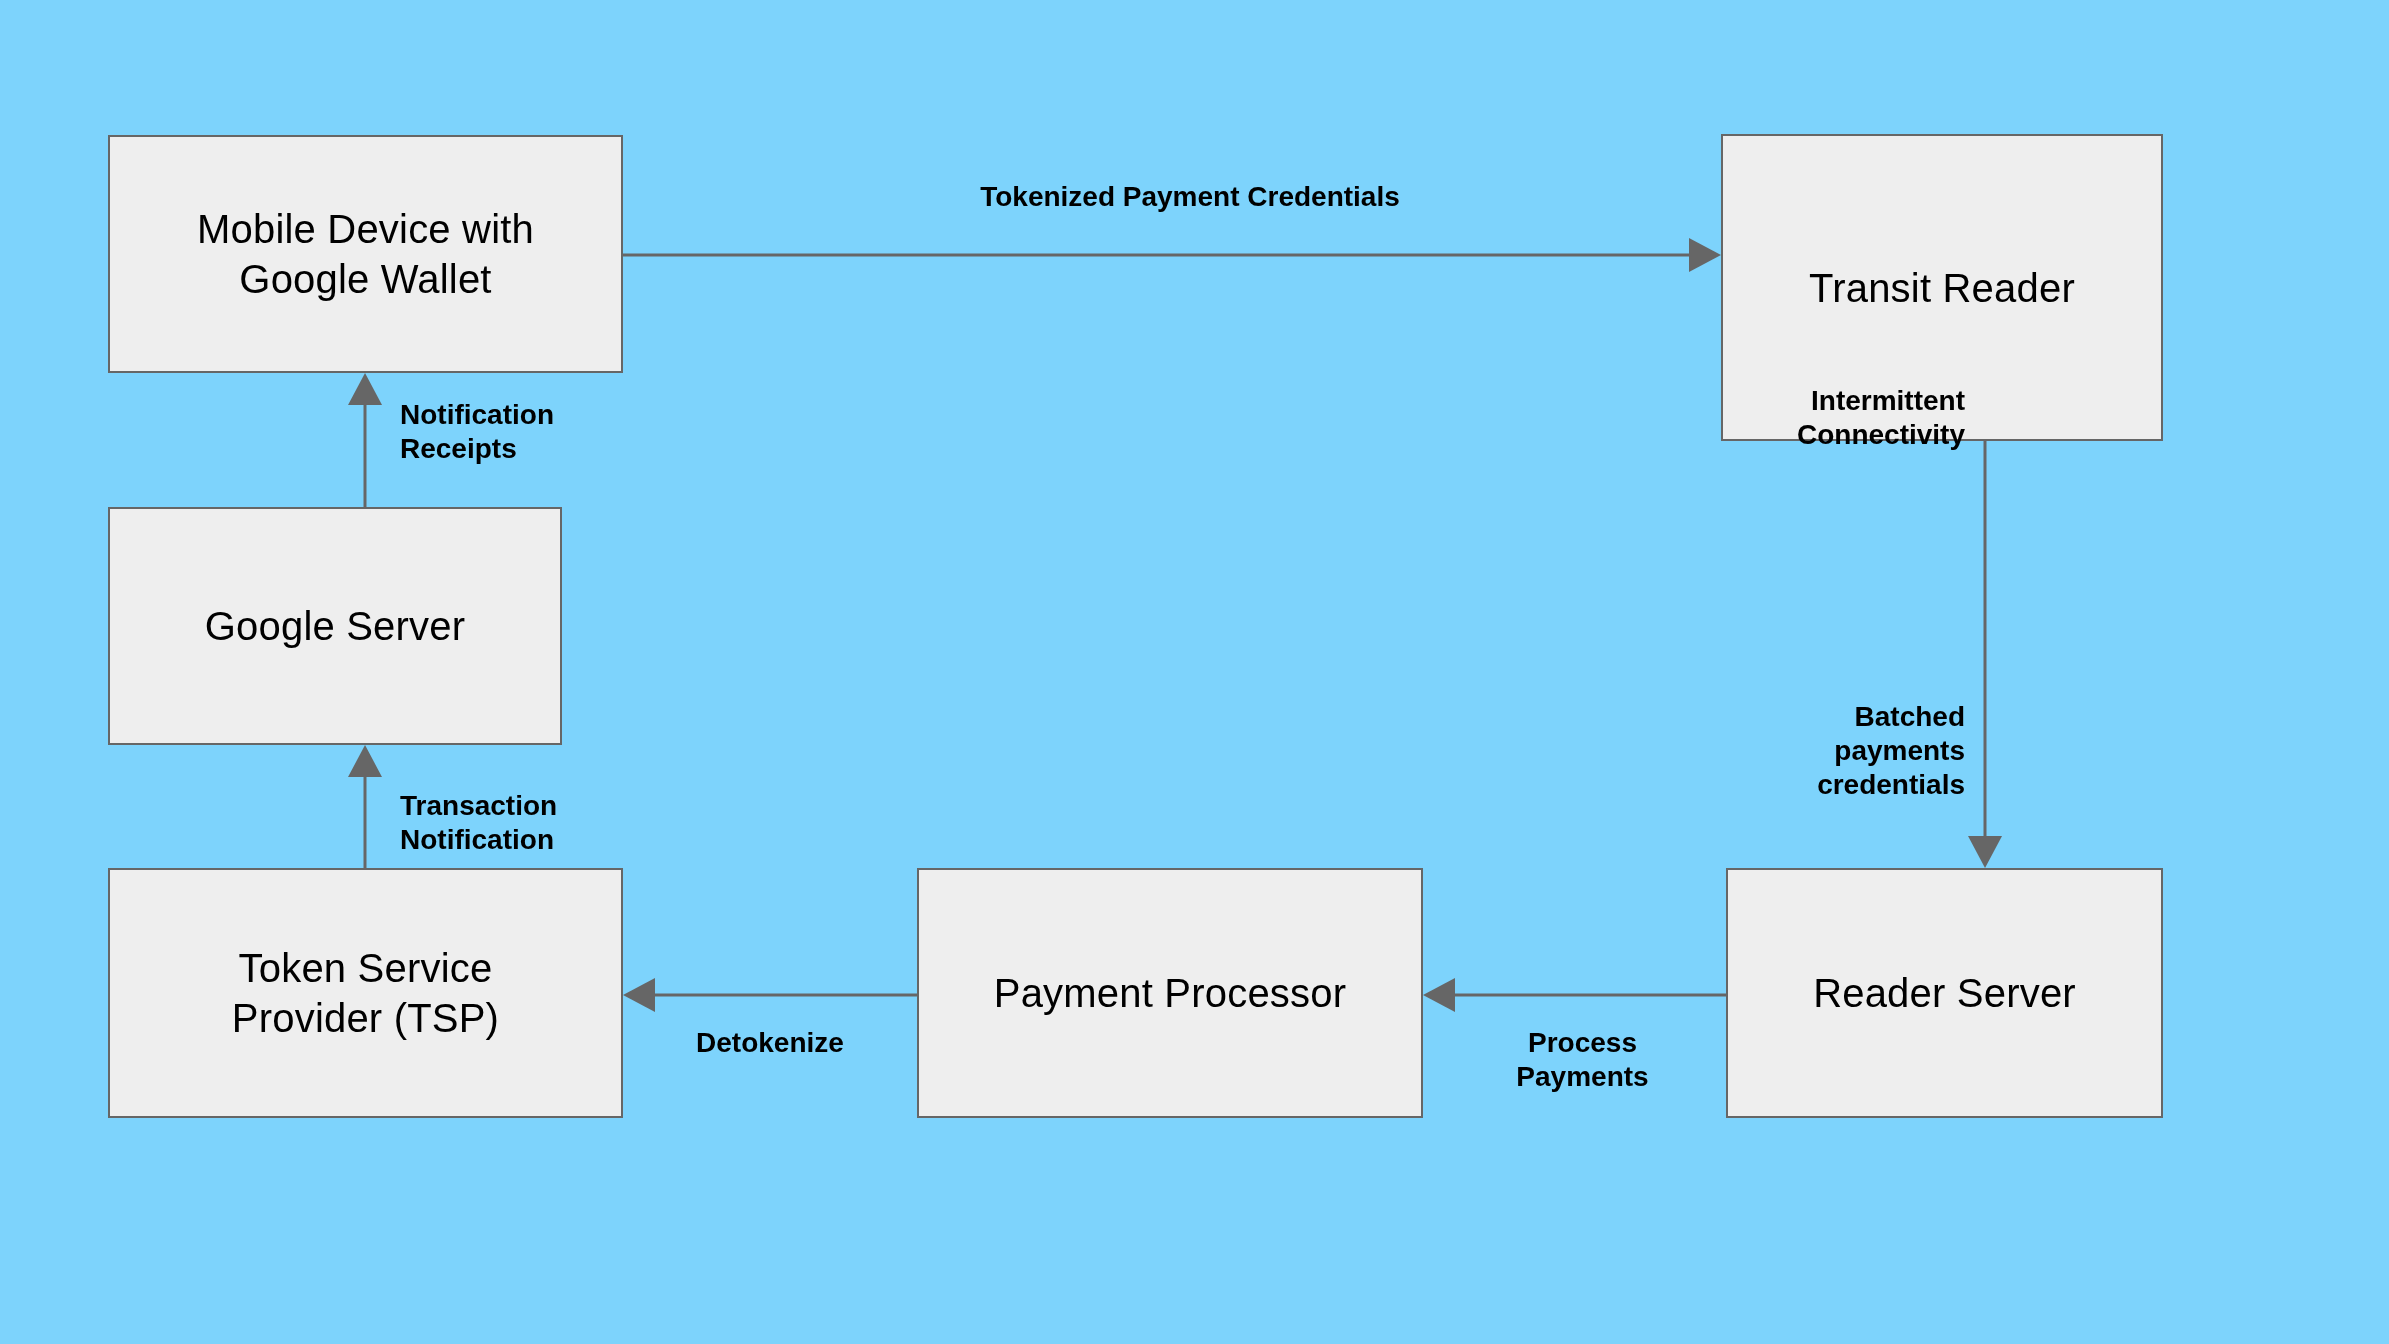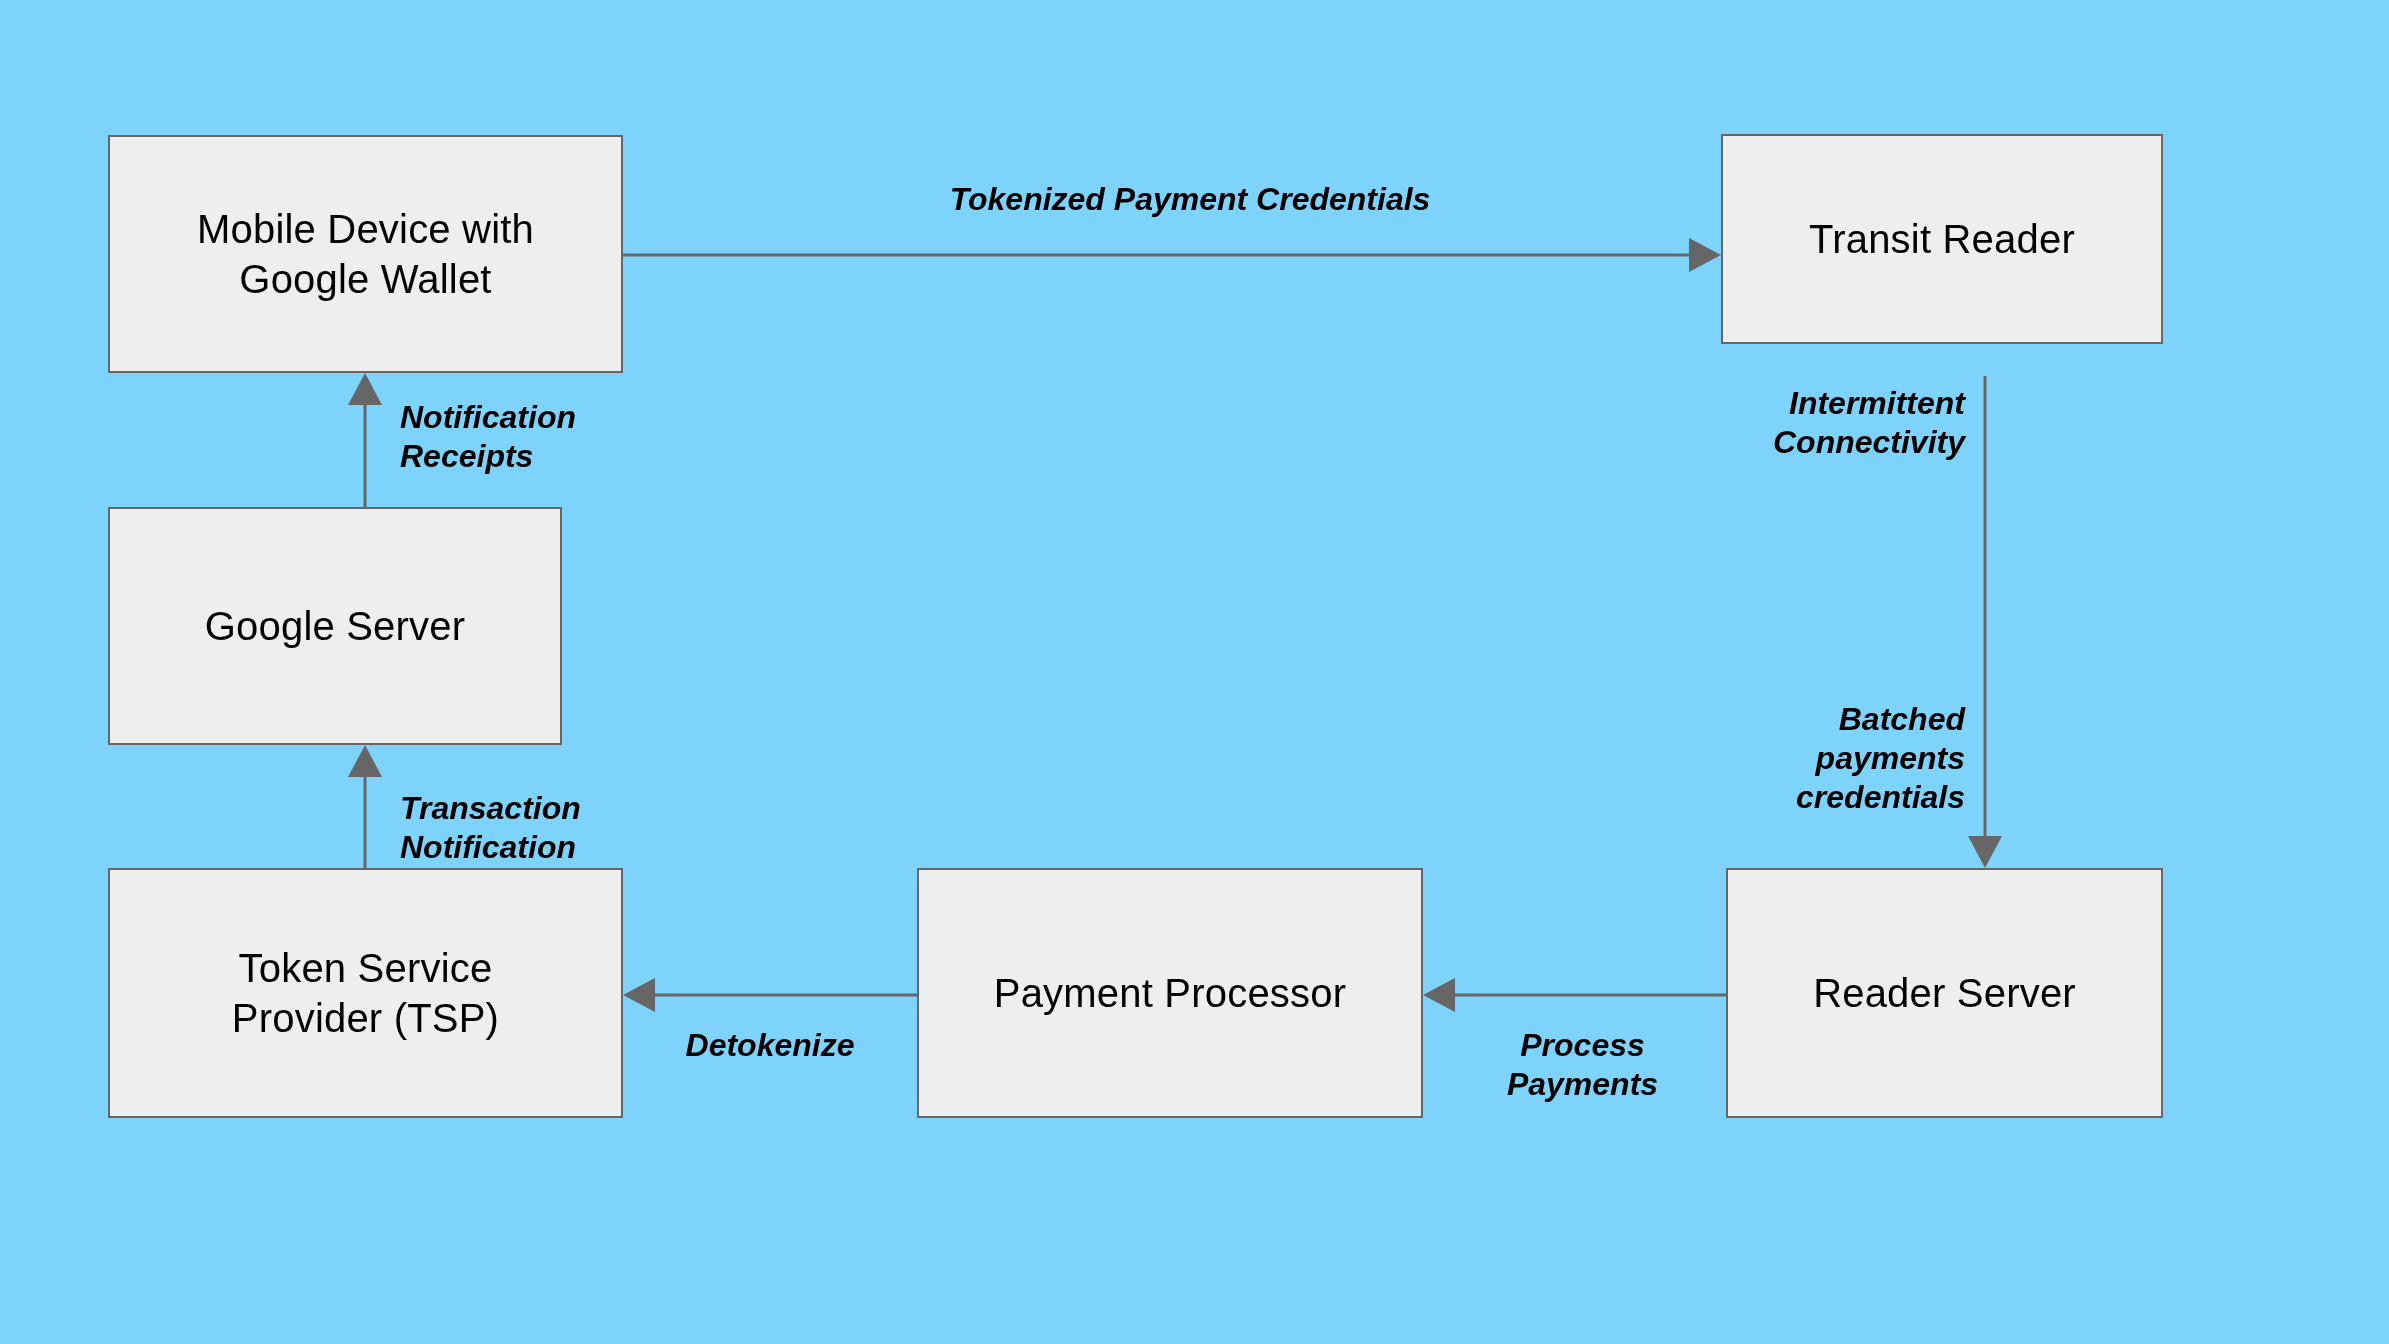--- a/index.html
+++ b/index.html
@@ -27,26 +27,25 @@
   }
   .node-label {
     font-size: 40px;
     font-weight: 400;
     color: #000000;
     line-height: 1.25;
     letter-spacing: 0.2px;
   }
   .edge-label {
     position: absolute;
-    font-size: 32px;
+    font-size: 28px;
     font-weight: 700;
     color: #000000;
     line-height: 1.22;
     white-space: pre-line;
-    font-style: italic;
   }
   .edge-label.lbl-left   { text-align: left; }
   .edge-label.lbl-right  { text-align: right; }
   .edge-label.lbl-center { text-align: center; }
   svg.edges {
     position: absolute;
     left: 0;
     top: 0;
     width: 2389px;
     height: 1344px;
@@ -99,21 +98,21 @@
       <line class="edge-line" x1="365" y1="507" x2="365" y2="389"></line>
       <polygon class="edge-head" points="365,373 348,405 382,405"></polygon>
     </g>
   </svg>
 
   <div class="node" style="left:108px; top:135px; width:515px; height:238px;">
     <span class="node-label" style="white-space:pre-line;">Mobile Device with
 Google Wallet</span>
   </div>
 
-  <div class="node" style="left:1721px; top:134px; width:442px; height:210px;">
+  <div class="node" style="left:1721px; top:134px; width:442px; height:307px;">
     <span class="node-label" style="white-space:pre-line;">Transit Reader</span>
   </div>
 
   <div class="node" style="left:108px; top:507px; width:454px; height:238px;">
     <span class="node-label" style="white-space:pre-line;">Google Server</span>
   </div>
 
   <div class="node" style="left:1726px; top:868px; width:437px; height:250px;">
     <span class="node-label" style="white-space:pre-line;">Reader Server</span>
   </div>

